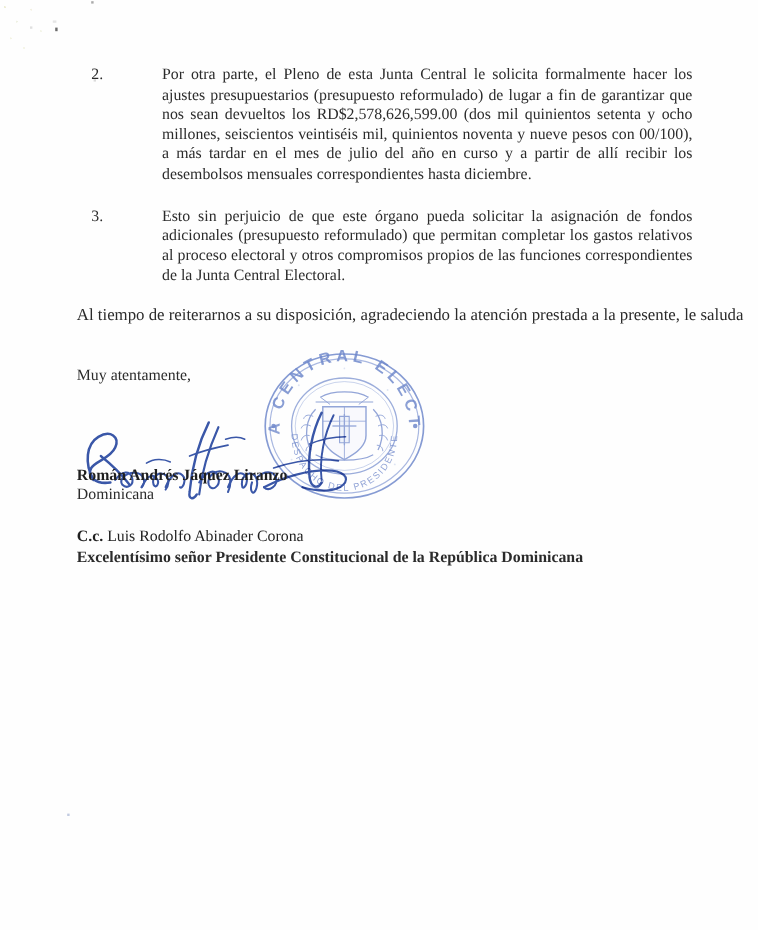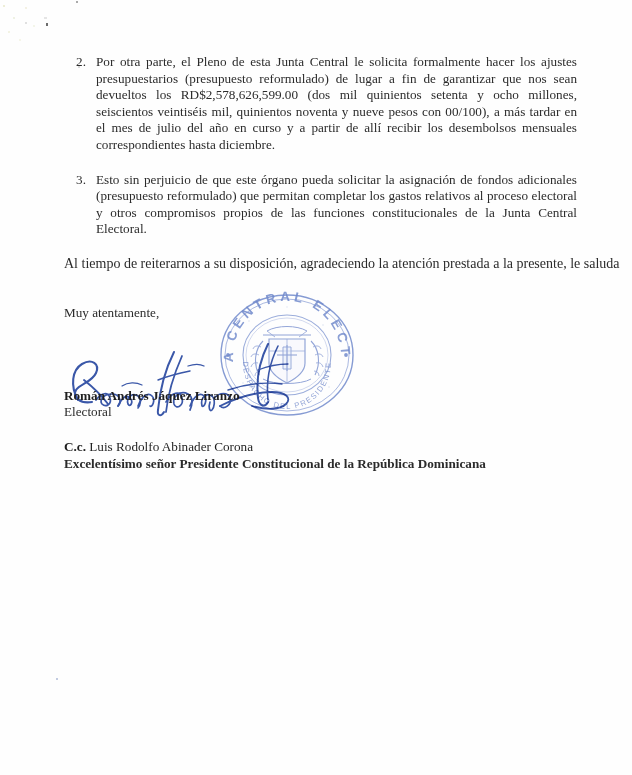--- a/index.html
+++ b/index.html
@@ -74,20 +74,21 @@
     color: #2b2b2b;
   }
   .clause-body {
     flex: 1 1 auto;
     font-size: 13.2px;
     line-height: 16.6px;
     text-align: justify;
     text-justify: inter-word;
     color: #2b2b2b;
     hyphens: none;
+    margin-left: 39px;
   }
 
   
   .closing {
     font-size: 14px;
     line-height: 16.6px;
     margin-top: 7px;
     margin-bottom: 16px;
     color: #2b2b2b;
     white-space: nowrap;
@@ -179,21 +180,21 @@
 
   <div class="content">
 
     <div class="clause">
       <div class="clause-num">2.</div>
       <div class="clause-body">Por otra parte, el Pleno de esta Junta Central le solicita formalmente hacer los ajustes presupuestarios (presupuesto reformulado) de lugar a fin de garantizar que nos sean devueltos los RD$2,578,626,599.00 (dos mil quinientos setenta y ocho millones, seiscientos veintiséis mil, quinientos noventa y nueve pesos con 00/100), a más tardar en el mes de julio del año en curso y a partir de allí recibir los desembolsos mensuales correspondientes hasta diciembre.</div>
     </div>
 
     <div class="clause">
       <div class="clause-num">3.</div>
-      <div class="clause-body">Esto sin perjuicio de que este órgano pueda solicitar la asignación de fondos adicionales (presupuesto reformulado) que permitan completar los gastos relativos al proceso electoral y otros compromisos propios de las funciones constitucionales de la Junta Central Electoral.</div>
+      <div class="clause-body">Esto sin perjuicio de que este órgano pueda solicitar la asignación de fondos adicionales (presupuesto reformulado) que permitan completar los gastos relativos al proceso electoral y otros compromisos propios de las funciones correspondientes de la Junta Central Electoral.</div>
     </div>
 
     <p class="closing">Al tiempo de reiterarnos a su disposición, agradeciendo la atención prestada a la presente, le saluda</p>
 
     <p class="salutation">Muy atentamente,</p>
 
     <div class="sign-zone">
       <svg class="handwritten-signature" viewBox="0 0 250 78">
         <g fill="none" stroke="#3a57a8" stroke-linecap="round" stroke-linejoin="round">
 
@@ -219,21 +220,21 @@
           <path d="M206,4 C198,20 194,40 196,58 C197,66 203,68 206,62" stroke-width="2.0"></path>
           <path d="M216,6 C208,22 204,42 206,60" stroke-width="1.6"></path>
           <path d="M196,30 C206,26 216,24 226,24" stroke-width="1.3"></path>
 
           <path d="M126,26 C132,24 138,24 142,26" stroke-width="1.3"></path>
           <path d="M60,46 C66,42 74,42 80,45" stroke-width="1.2"></path>
         </g>
       </svg>
 
       <div class="signer-name" style="position:absolute; left:0; top:54px;">Román Andrés Jáquez Liranzo</div>
-      <div class="signer-title" style="position:absolute; left:0; top:70px;">Electoral</div>
+      <div class="signer-title" style="position:absolute; left:0; top:70px;">Dominicana</div>
     </div>
 
     <div class="cc-block">
       <div class="cc-line">
         <span class="cc-prefix">C.c.</span>
         <span class="cc-name">Luis Rodolfo Abinader Corona</span>
       </div>
       <div class="cc-desc">Excelentísimo señor Presidente Constitucional de la República Dominicana</div>
     </div>
 

